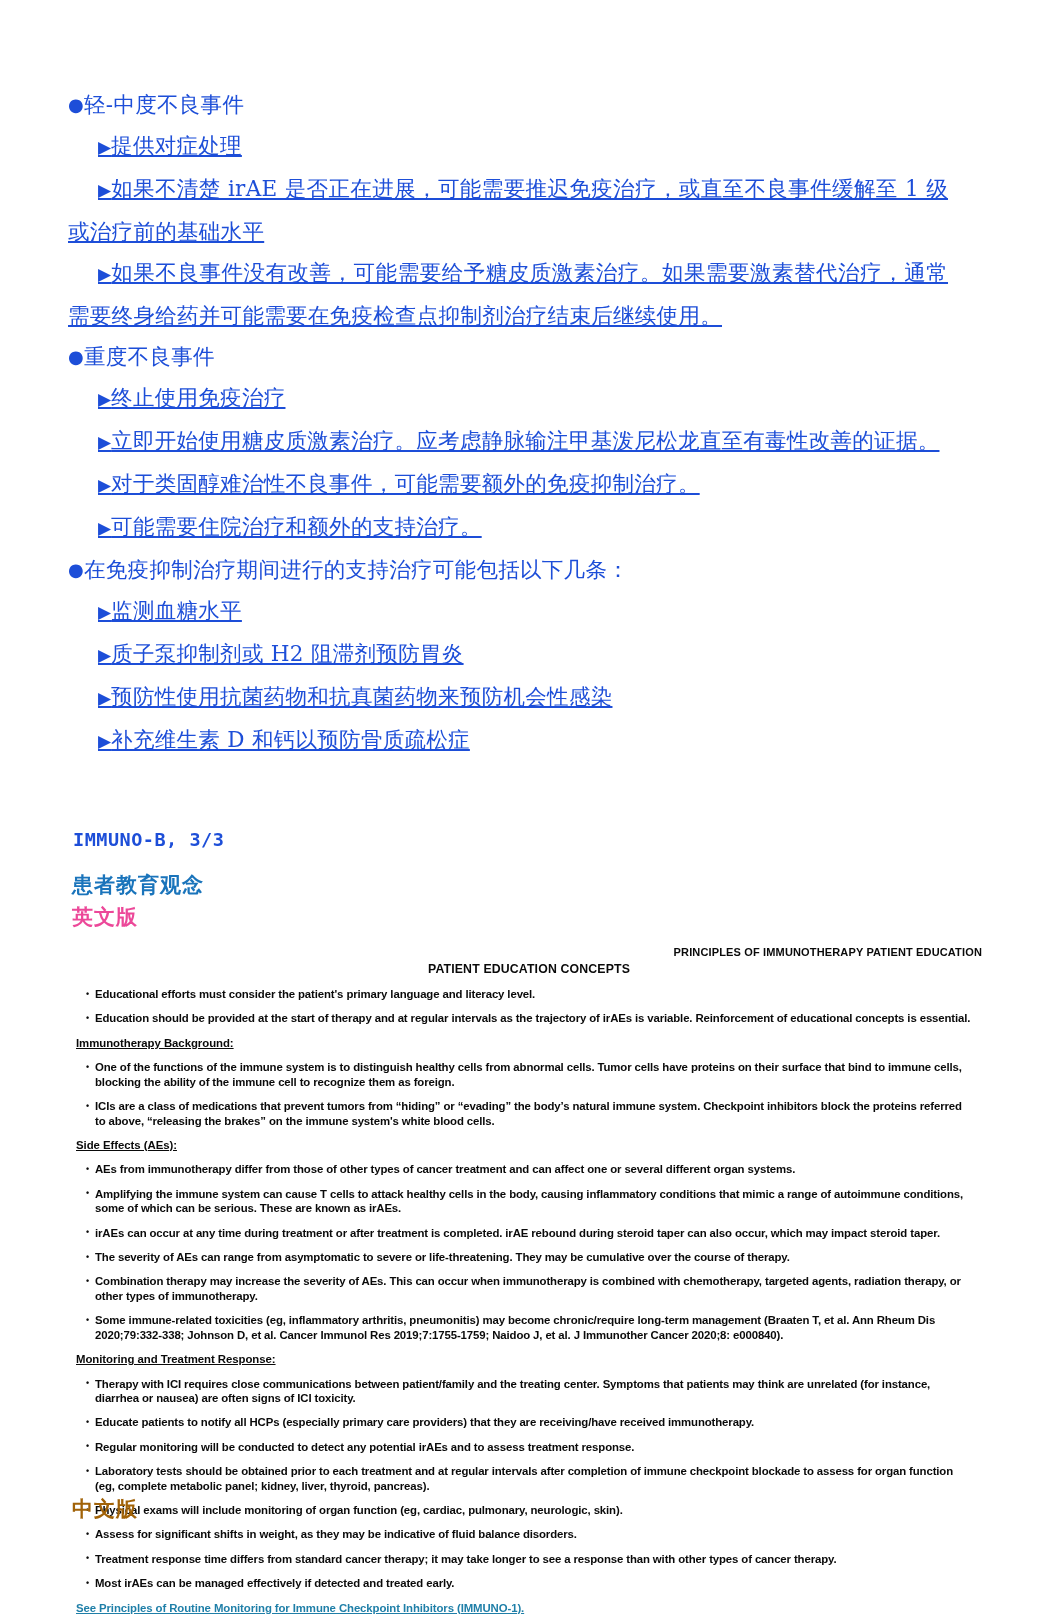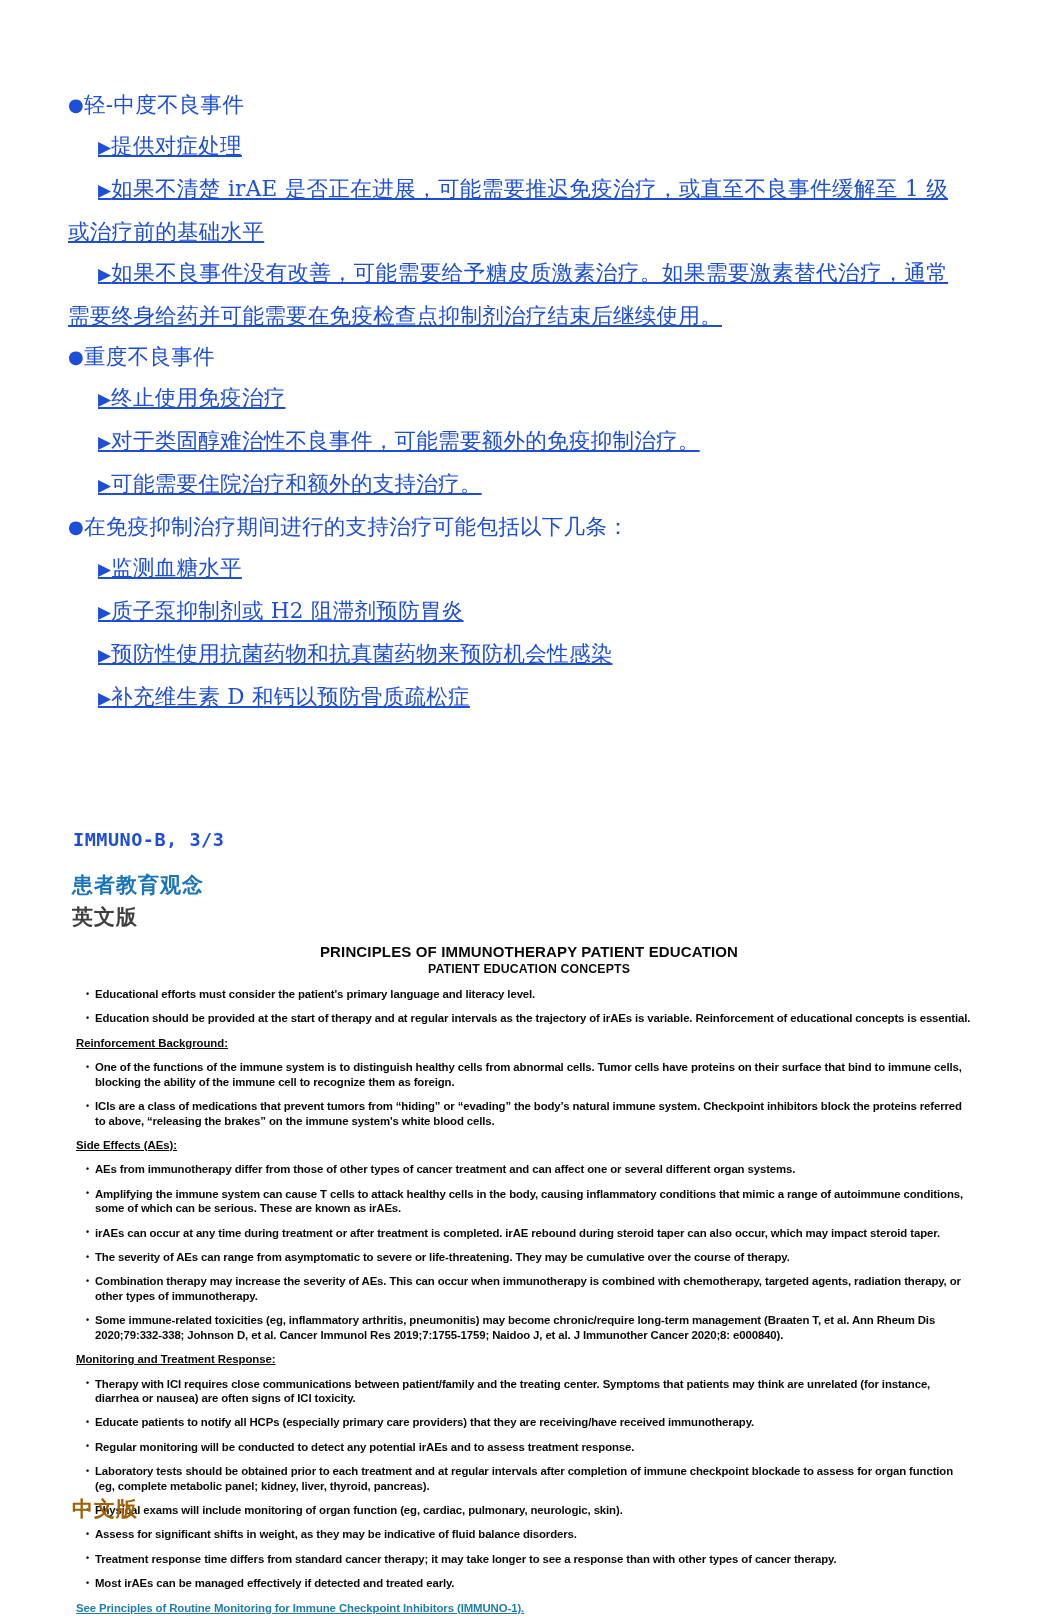--- a/index.html
+++ b/index.html
@@ -91,22 +91,22 @@
     position: absolute;
     left: 76px;
     top: 944px;
     width: 906px;
     font-family: "Liberation Sans", sans-serif;
     color: #0a0a0a;
     font-weight: bold;
     -webkit-font-smoothing: none;
   }
   .doc-title {
-    text-align: center;
-    font-size: 15px;
+    text-align: right;
+    font-size: 11px;
     line-height: 16.5px;
     letter-spacing: 0.15px;
     font-weight: bold;
   }
   .doc-sub {
     text-align: center;
     font-size: 12.3px;
     line-height: 16.5px;
     letter-spacing: 0.15px;
     font-weight: bold;
@@ -155,42 +155,43 @@
 </head>
 <body>
 
 <div class="cn-section" id="cn-section">
     <div class="cn-line lvl1"><span class="bullet-disc">●</span><span>轻-中度不良事件</span></div>
     <div class="cn-line lvl2"><span class="bullet-tri">▶</span><span>提供对症处理</span></div>
     <div class="cn-line lvl2"><span class="bullet-tri">▶</span><span>如果不清楚 irAE 是否正在进展，可能需要推迟免疫治疗，或直至不良事件缓解至 1 级或治疗前的基础水平</span></div>
     <div class="cn-line lvl2"><span class="bullet-tri">▶</span><span>如果不良事件没有改善，可能需要给予糖皮质激素治疗。如果需要激素替代治疗，通常需要终身给药并可能需要在免疫检查点抑制剂治疗结束后继续使用。</span></div>
     <div class="cn-line lvl1"><span class="bullet-disc">●</span><span>重度不良事件</span></div>
     <div class="cn-line lvl2"><span class="bullet-tri">▶</span><span>终止使用免疫治疗</span></div>
+    <div class="cn-line lvl2"><span class="bullet-tri">▶</span><span>立即开始使用糖皮质激素治疗。应考虑静脉输注甲基泼尼松龙直至有毒性改善的证据。</span></div>
     <div class="cn-line lvl2"><span class="bullet-tri">▶</span><span>对于类固醇难治性不良事件，可能需要额外的免疫抑制治疗。</span></div>
     <div class="cn-line lvl2"><span class="bullet-tri">▶</span><span>可能需要住院治疗和额外的支持治疗。</span></div>
     <div class="cn-line lvl1"><span class="bullet-disc">●</span><span>在免疫抑制治疗期间进行的支持治疗可能包括以下几条：</span></div>
     <div class="cn-line lvl2"><span class="bullet-tri">▶</span><span>监测血糖水平</span></div>
     <div class="cn-line lvl2"><span class="bullet-tri">▶</span><span>质子泵抑制剂或 H2 阻滞剂预防胃炎</span></div>
     <div class="cn-line lvl2"><span class="bullet-tri">▶</span><span>预防性使用抗菌药物和抗真菌药物来预防机会性感染</span></div>
     <div class="cn-line lvl2"><span class="bullet-tri">▶</span><span>补充维生素 D 和钙以预防骨质疏松症</span></div>
   </div>
 
 <div class="hdr-code" style="color: #1d4ed8;">IMMUNO-B, 3/3</div>
 <div class="hdr-cn-blue" style="color: rgb(26, 116, 187);">患者教育观念</div>
-<div class="hdr-cn-purple-1" style="color: #404040;">英文版</div>
+<div class="hdr-cn-purple-1" style="color: #ec4899;">英文版</div>
 
 <div class="doc">
   <div class="doc-title">PRINCIPLES OF IMMUNOTHERAPY PATIENT EDUCATION</div>
   <div class="doc-sub">PATIENT EDUCATION CONCEPTS</div>
   <ul id="intro-list">
       <li>Educational efforts must consider the patient's primary language and literacy level.</li>
       <li>Education should be provided at the start of therapy and at regular intervals as the trajectory of irAEs is variable. Reinforcement of educational concepts is essential.</li>
     </ul>
   <div id="doc-sections">
-      <div class="sec-head">Reinforcement Background:</div>
+      <div class="sec-head">Immunotherapy Background:</div>
       <ul>
         <li>One of the functions of the immune system is to distinguish healthy cells from abnormal cells. Tumor cells have proteins on their surface that bind to immune cells, blocking the ability of the immune cell to recognize them as foreign.</li>
         <li>ICIs are a class of medications that prevent tumors from “hiding” or “evading” the body’s natural immune system. Checkpoint inhibitors block the proteins referred to above, “releasing the brakes” on the immune system's white blood cells.</li>
       </ul>
       <div class="sec-head">Side Effects (AEs):</div>
       <ul>
         <li>AEs from immunotherapy differ from those of other types of cancer treatment and can affect one or several different organ systems.</li>
         <li>Amplifying the immune system can cause T cells to attack healthy cells in the body, causing inflammatory conditions that mimic a range of autoimmune conditions, some of which can be serious. These are known as irAEs.</li>
         <li>irAEs can occur at any time during treatment or after treatment is completed. irAE rebound during steroid taper can also occur, which may impact steroid taper.</li>
         <li>The severity of AEs can range from asymptomatic to severe or life-threatening. They may be cumulative over the course of therapy.</li>

